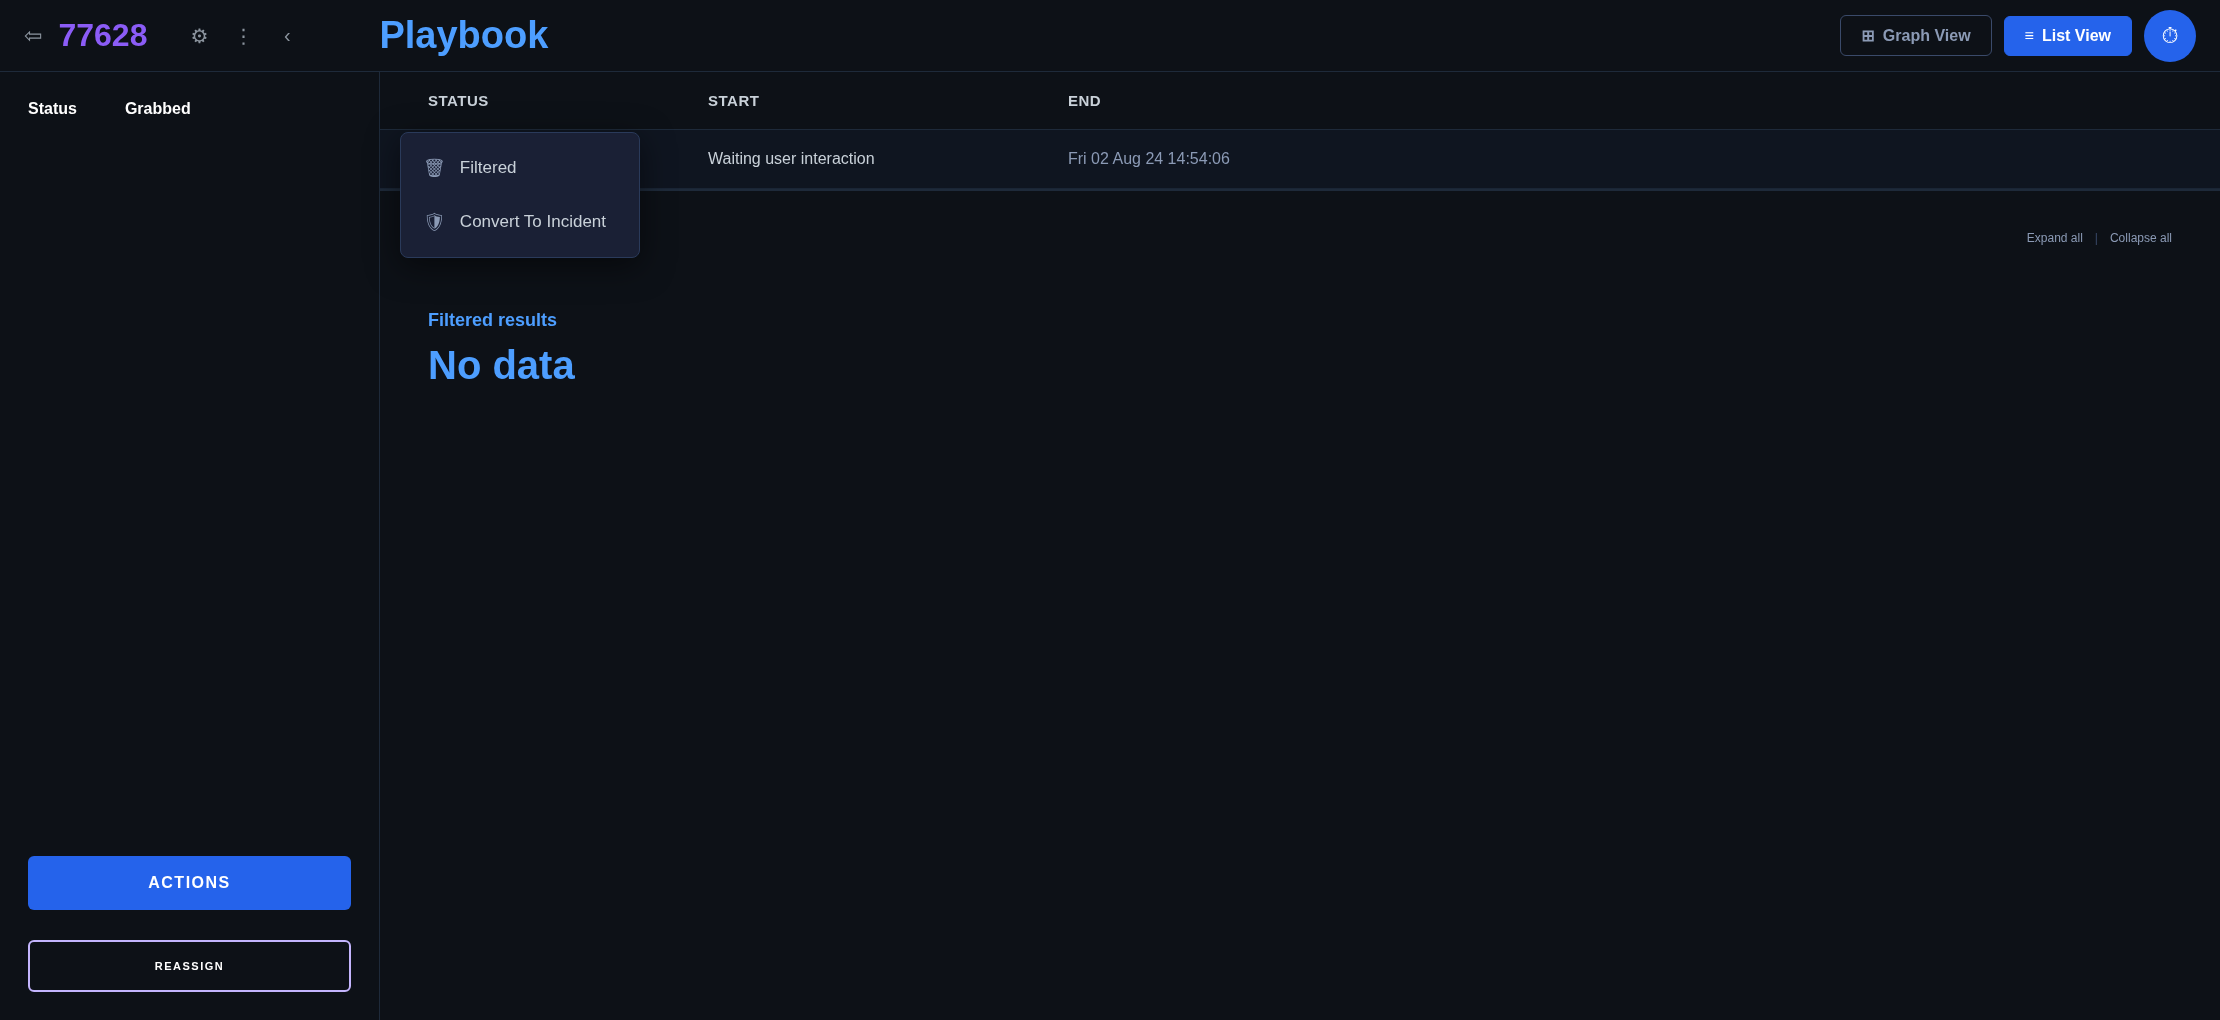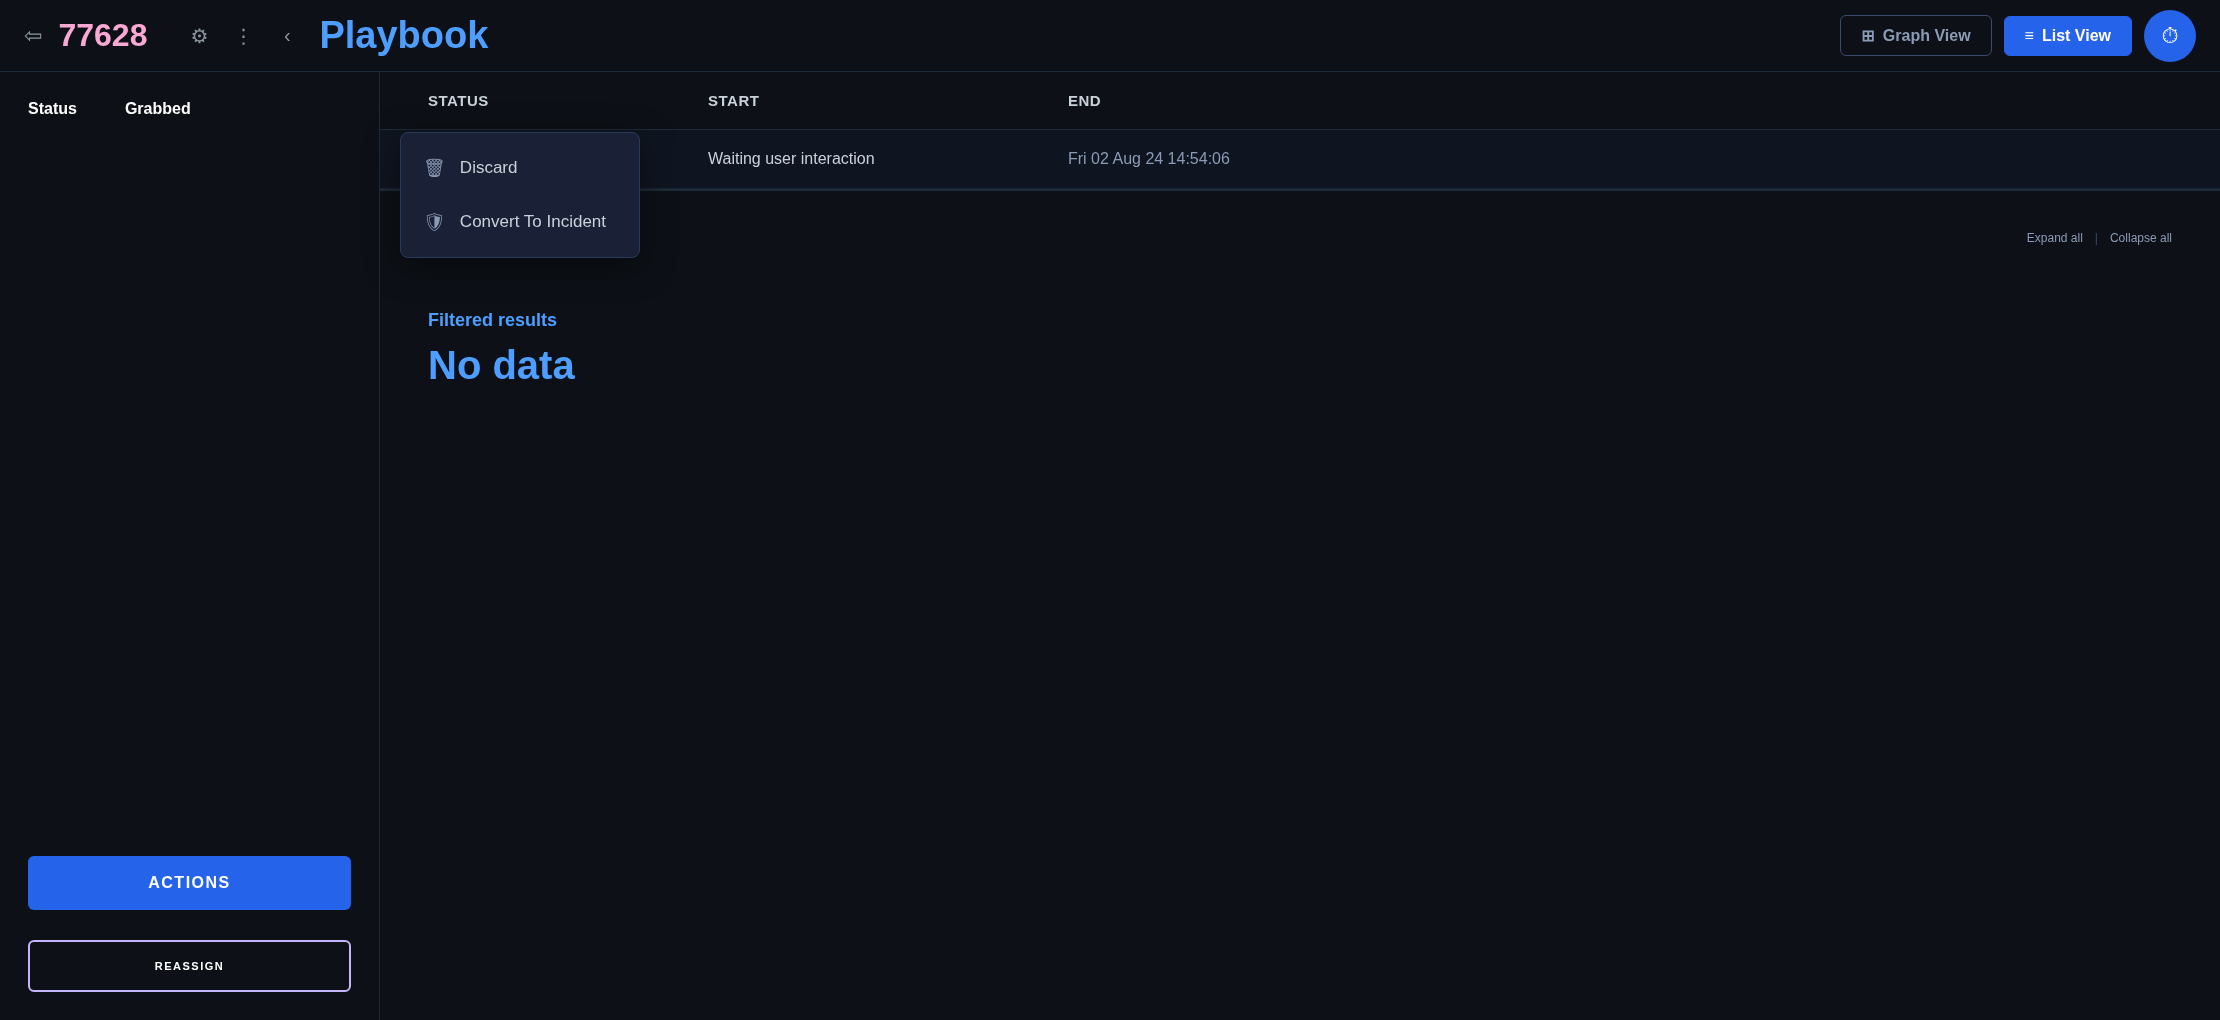--- a/index.html
+++ b/index.html
@@ -34,21 +34,21 @@
 
     .back-icon {
       color: #8b949e;
       font-size: 22px;
       cursor: pointer;
     }
 
     .case-id {
       font-size: 32px;
       font-weight: 700;
-      color: #f9a8d4;
+      color: #8b5cf6;
     }
 
     .top-bar-icons {
       display: flex;
       align-items: center;
       gap: 12px;
       margin-left: 20px;
     }
 
     .icon-btn {
@@ -59,20 +59,21 @@
       height: 32px;
       display: flex;
       align-items: center;
       justify-content: center;
     }
 
     .page-title {
       font-size: 38px;
       font-weight: 700;
       color: #4d9eff;
+      margin-left: 60px;
     }
 
     .top-bar-right {
       margin-left: auto;
       display: flex;
       align-items: center;
       gap: 12px;
     }
 
     .view-btn {
@@ -333,21 +334,21 @@
         <label>Status</label>
       </div>
       <div class="meta-item">
         <label>Grabbed</label>
       </div>
     </div>
 
     <div class="context-menu">
       <div class="context-menu-item">
         <span class="context-menu-icon">🗑</span>
-        <span>Discard</span>
+        <span>Filtered</span>
       </div>
       <div class="context-menu-item">
         <span class="context-menu-icon">🛡</span>
         <span>Convert To Incident</span>
       </div>
     </div>
 
     <div class="sidebar-bottom">
       <button class="btn-actions">ACTIONS</button>
       <button class="btn-reassign">REASSIGN</button>

